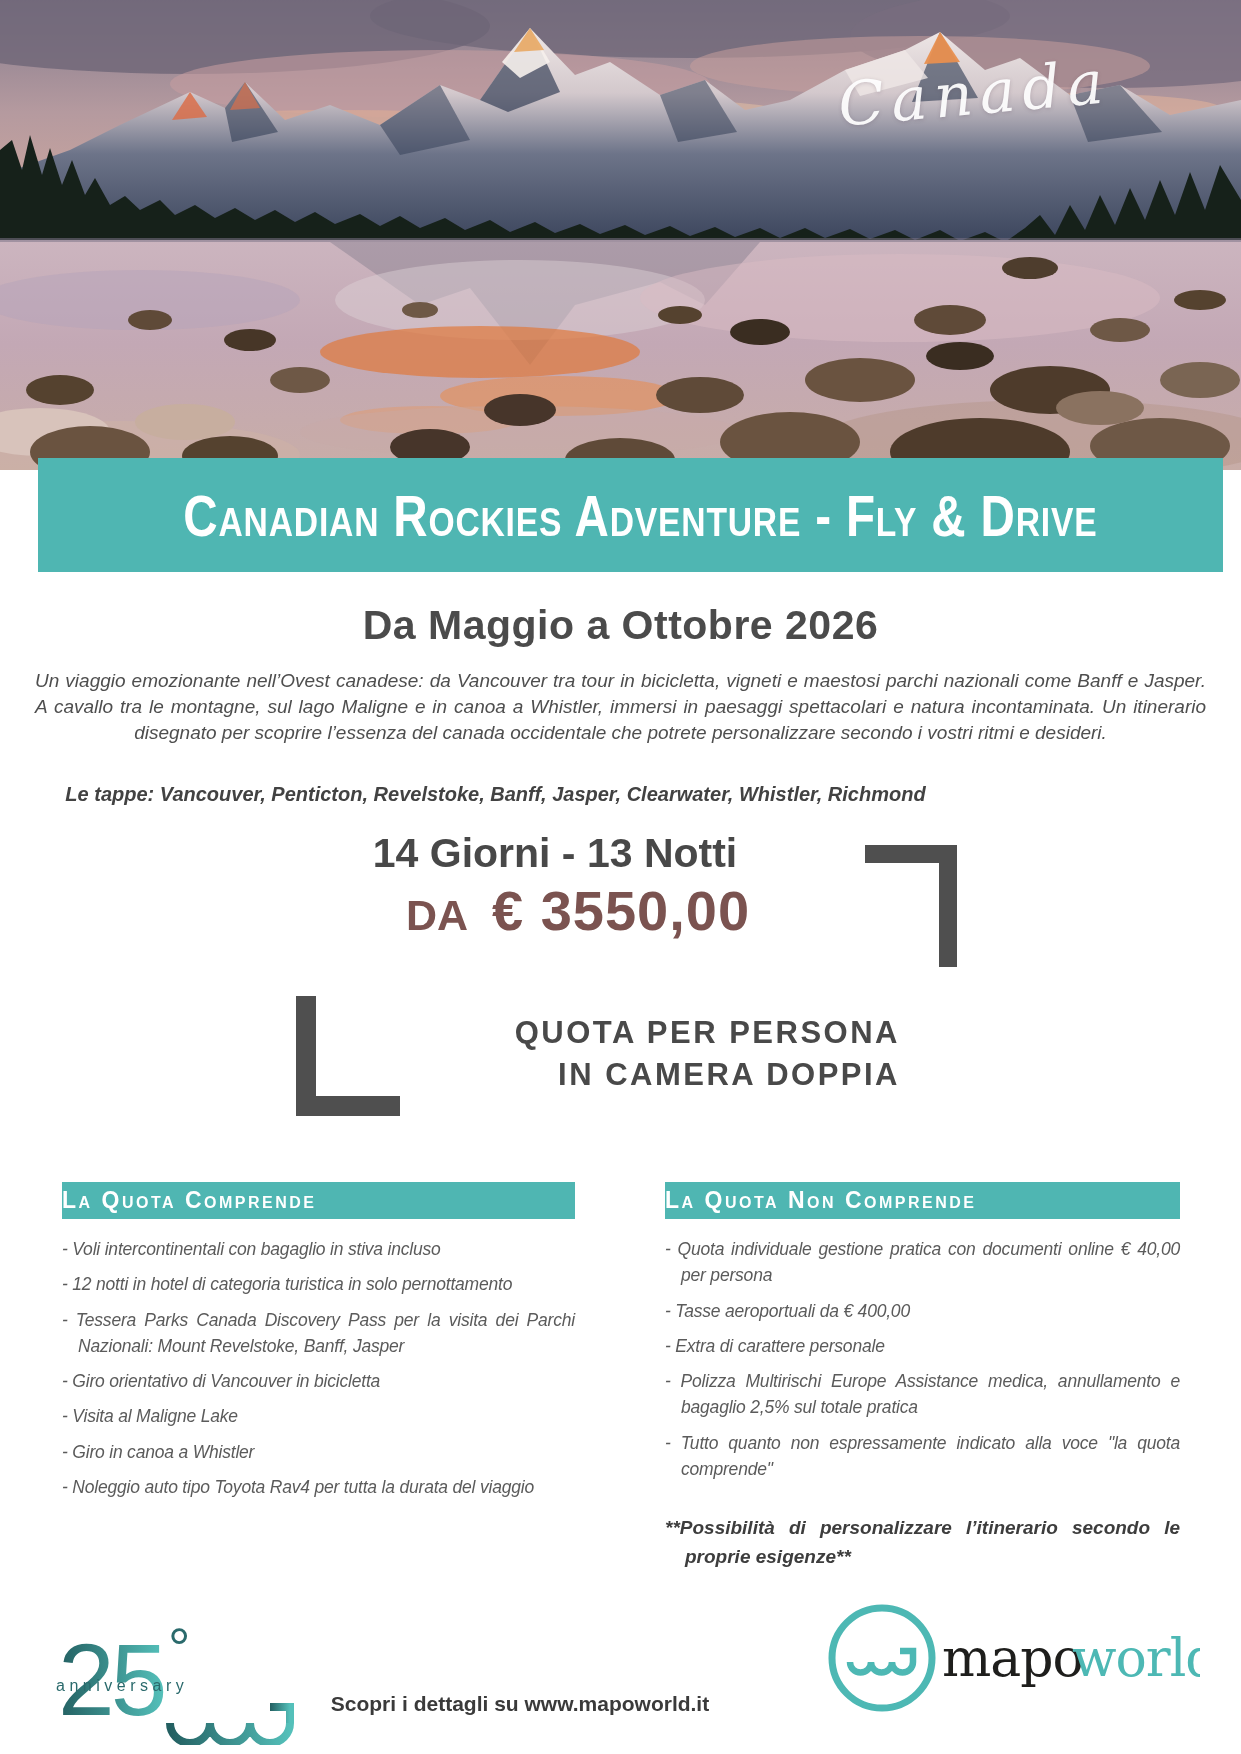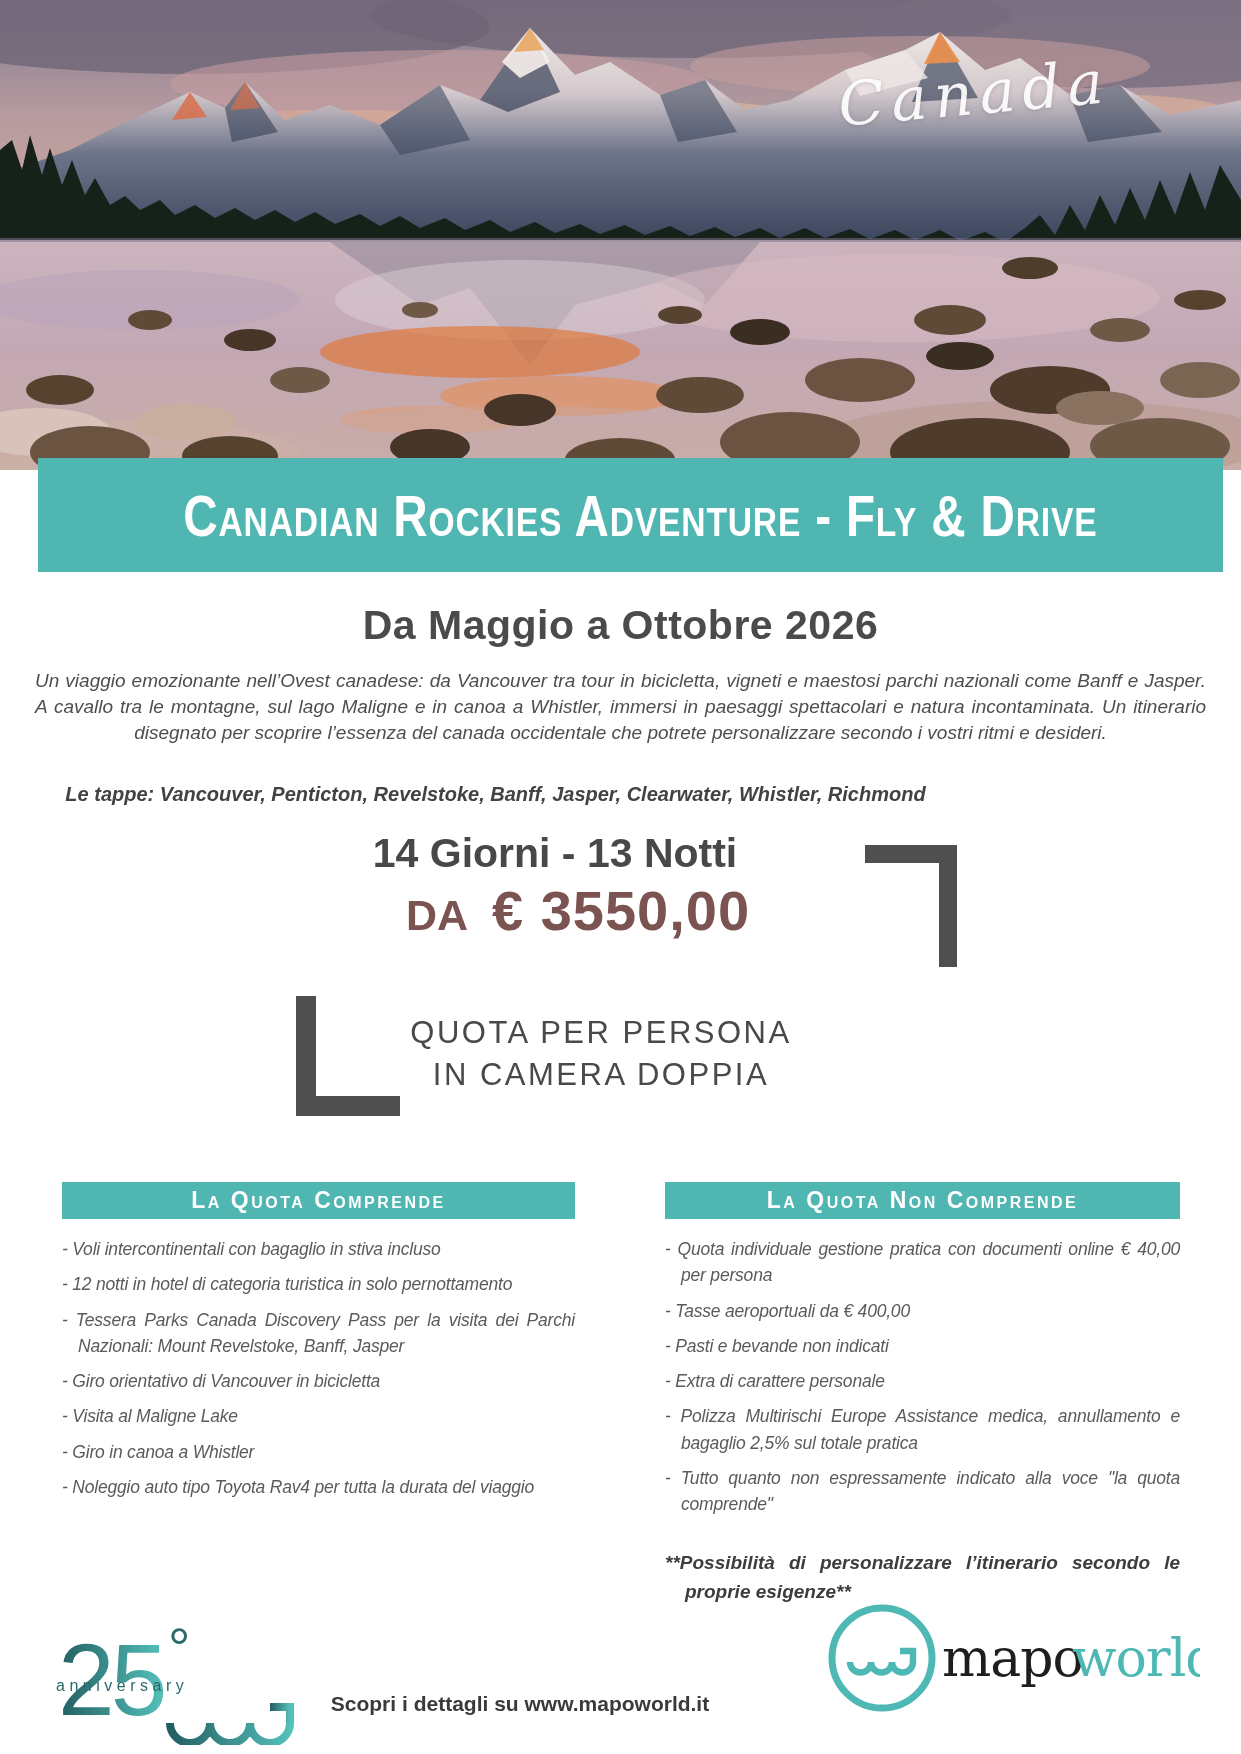--- a/index.html
+++ b/index.html
@@ -34,28 +34,28 @@
   .duration{position:absolute;left:0;top:830px;width:1110px;text-align:center;
       font-size:41px;font-weight:bold;color:#484848;}
   .bracket-tr{position:absolute;left:865px;top:845px;width:74px;height:104px;
       border-top:18px solid #4f4f4f;border-right:18px solid #4f4f4f;}
   .price-line{position:absolute;left:0;top:878px;width:1156px;text-align:center;
       color:#7B5350;white-space:nowrap;}
   .price-prefix{font-size:43px;font-weight:bold;margin-right:24px;}
   .price-amount{font-size:56px;font-weight:bold;letter-spacing:1px;}
   .bracket-bl{position:absolute;left:296px;top:996px;width:84px;height:100px;
       border-left:20px solid #4f4f4f;border-bottom:20px solid #4f4f4f;}
-  .price-note{position:absolute;left:321px;top:1012px;width:560px;text-align:center;
-      font-size:31px;font-weight:normal;color:#494949;letter-spacing:2.5px;line-height:1.35;}
+  .price-note{position:absolute;left:340px;top:1012px;width:560px;text-align:right;
+      font-size:31px;font-weight:bold;color:#494949;letter-spacing:2.5px;line-height:1.35;}
 
   
   .col{position:absolute;top:1182px;}
   .col-left{left:62px;width:513px;}
   .col-right{left:665px;width:515px;}
-  .col-header{height:37px;background:#4FB6B2;display:flex;align-items:center;justify-content:center;}
+  .col-header{height:37px;background:#4FB6B2;display:flex;align-items:center;}
   .col-header span{color:#ffffff;font-weight:bold;font-variant:small-caps;
       font-size:23px;letter-spacing:2.5px;white-space:nowrap;}
   .col-list{margin-top:17px;}
   .col-item{font-size:17.5px;font-style:italic;color:#5b5b5b;line-height:1.5;
       text-align:justify;padding-left:16px;text-indent:-16px;margin-bottom:9px;
       letter-spacing:-0.2px;}
   .custom-note{margin-top:32px;font-size:19px;font-style:italic;font-weight:bold;
       color:#3d3d3d;line-height:1.5;text-align:justify;
       padding-left:20px;text-indent:-20px;}
 
@@ -202,21 +202,20 @@
     </div>
   </div>
 
   <div class="col col-right">
     <div class="col-header">
       <span>La Quota Non Comprende</span>
     </div>
     <div class="col-list">
       <div class="col-item">- Quota individuale gestione pratica con documenti online € 40,00 per persona</div>
       <div class="col-item">- Tasse aeroportuali da € 400,00</div>
-      <div class="col-item">- Pasti e bevande non indicati</div>
       <div class="col-item">- Extra di carattere personale</div>
       <div class="col-item">- Polizza Multirischi Europe Assistance medica, annullamento e bagaglio 2,5% sul totale pratica</div>
       <div class="col-item">- Tutto quanto non espressamente indicato alla voce "la quota comprende"</div>
     </div>
     <div class="custom-note">**Possibilità di personalizzare l’itinerario secondo le proprie esigenze**</div>
   </div>
 
   <svg class="ann-logo" width="250" height="130" viewBox="0 0 250 130">
     <defs>
       <linearGradient id="annGrad" x1="0" y1="0" x2="1" y2="0">

